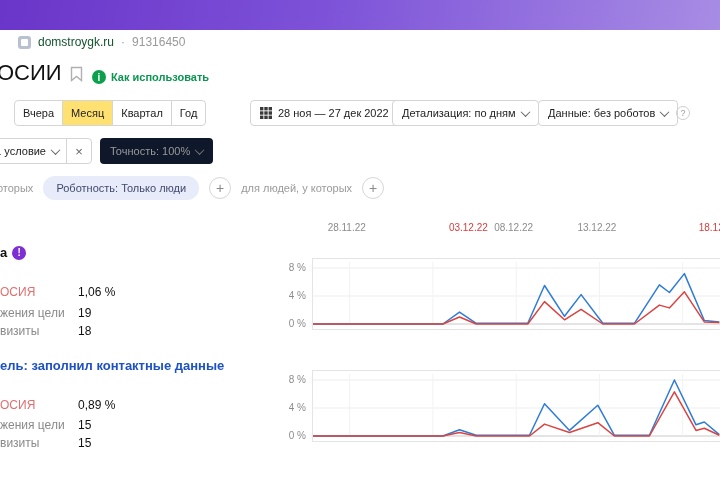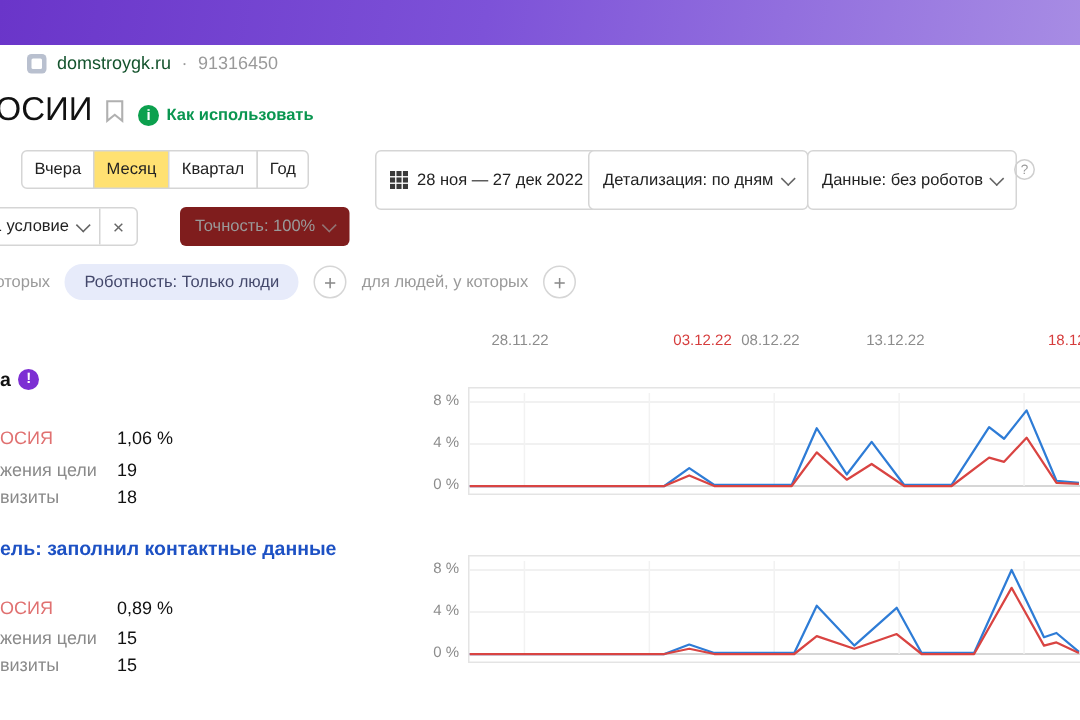--- a/index.html
+++ b/index.html
@@ -23,34 +23,34 @@
   .help-ico{width:14px;height:14px;border-radius:50%;background:#0ca04e;color:#fff;font-size:10px;font-weight:bold;
     display:flex;align-items:center;justify-content:center;font-style:normal;}
   .help-text{color:#0a9650;font-size:11px;font-weight:bold;}
   
   .tabs{position:absolute;left:14px;top:100px;display:flex;}
   .tab{height:26px;display:flex;align-items:center;padding:0 8px;border:1px solid #d5d5d5;margin-left:-1px;
     background:#fff;font-size:11px;cursor:pointer;box-sizing:border-box;white-space:nowrap;}
   .tab:first-child{border-radius:4px 0 0 4px;margin-left:0;}
   .tab:last-child{border-radius:0 4px 4px 0;}
   .tab.active{background:#ffe172;}
-  .ctrl{position:absolute;top:100px;height:40px;border:1px solid #d5d5d5;border-radius:4px;background:#fff;
+  .ctrl{position:absolute;top:100px;height:26px;border:1px solid #d5d5d5;border-radius:4px;background:#fff;
     display:flex;align-items:center;gap:6px;padding:0 9px;box-sizing:border-box;font-size:11px;cursor:pointer;white-space:nowrap;}
   .chev{display:inline-block;width:6px;height:6px;border-right:1.4px solid currentColor;border-bottom:1.4px solid currentColor;
     transform:rotate(45deg) translate(-1px,-1px);opacity:.7;flex:0 0 auto;}
   .help-q{position:absolute;left:676px;top:106px;width:14px;height:14px;border-radius:50%;border:1px solid #cfcfcf;
     color:#9a9a9a;font-size:9px;display:flex;align-items:center;justify-content:center;cursor:pointer;box-sizing:border-box;}
   
   .seg-box{position:absolute;left:-40px;top:138px;width:132px;height:26px;border:1px solid #d5d5d5;border-radius:4px;
     background:#fff;display:flex;align-items:center;justify-content:flex-end;box-sizing:border-box;font-size:11px;}
   .seg-box .sep{width:1px;align-self:stretch;background:#d5d5d5;margin:0 0 0 7px;}
   .seg-x{width:24px;text-align:center;color:#666;font-size:13px;cursor:pointer;}
   .seg-box .chev{margin-left:6px;}
-  .accuracy{position:absolute;left:100px;top:138px;height:26px;border-radius:4px;background:#7f1d1d;color:#9a9a9a;
-    display:flex;align-items:center;gap:6px;padding:0 10px;font-size:11px;cursor:pointer;box-sizing:border-box;margin-left:20px;}
+  .accuracy{position:absolute;left:100px;top:138px;height:26px;border-radius:4px;background:#0f172a;color:#9a9a9a;
+    display:flex;align-items:center;gap:6px;padding:0 10px;font-size:11px;cursor:pointer;box-sizing:border-box;}
   
   .filter-row{position:absolute;left:-8px;top:175px;height:26px;display:flex;align-items:center;gap:10px;}
   .muted{color:#9a9a9a;font-size:11px;}
   .chip{height:24px;border-radius:12px;background:#e7ebfa;color:#44486b;display:flex;align-items:center;
     padding:0 13px;font-size:11px;cursor:pointer;white-space:nowrap;}
   .plus-btn{width:22px;height:22px;border-radius:50%;border:1px solid #d6d6d6;color:#8a8a8a;background:#fff;
     display:flex;align-items:center;justify-content:center;font-size:14px;cursor:pointer;box-sizing:border-box;}
   
   .date-label{position:absolute;top:222px;font-size:10px;color:#8c8c8c;white-space:nowrap;}
   .date-label.weekend{color:#d63c3c;margin-left:38px;}

